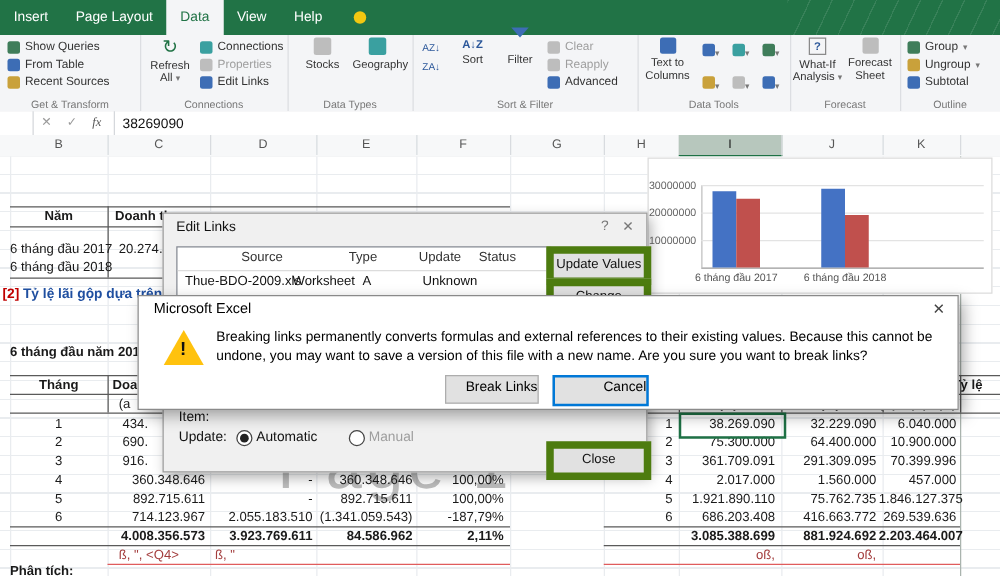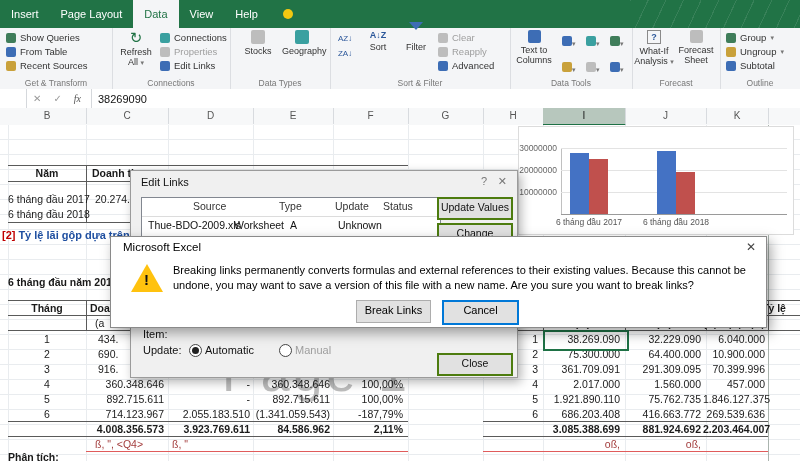--- a/index.html
+++ b/index.html
@@ -82,34 +82,34 @@
 
   
   .dlg{position:absolute;left:130px;top:170px;width:386px;height:206px;background:#f0f0f0;
     border:1px solid #9b9b9b;box-shadow:3px 4px 10px rgba(0,0,0,.3);font-size:11px;color:#111;z-index:30;}
   .dtitle{position:absolute;left:10px;top:5px;font-size:11px;}
   .dico{position:absolute;top:4px;color:#777;font-size:11px;}
   .list{position:absolute;left:10px;top:26px;width:298px;height:126px;background:#fff;border:1px solid #828790;overflow:hidden;}
   .lh{position:absolute;top:2px;font-size:10.5px;color:#333;margin-left:45px;}
   .lr{position:absolute;top:21px;font-size:10.5px;color:#111;}
   .lsep{position:absolute;left:0;right:0;top:18px;height:1px;background:#dcdcdc;}
-  .btn{position:absolute;background:#e1e1e1;border:2px solid #4d7c0f;font-size:10.5px;color:#111;
+  .btn{position:absolute;background:#e1e1e1;border:6px solid #4d7c0f;font-size:10.5px;color:#111;
     text-align:center;line-height:17px;font-family:inherit;}
   .rad{width:11px;height:11px;border:1px solid #444;border-radius:50%;display:inline-block;position:relative;background:#fff;}
   .rad.sel::after{content:"";position:absolute;left:2px;top:2px;right:2px;bottom:2px;background:#222;border-radius:50%;}
   .msgbox{position:absolute;left:110px;top:236px;width:655px;height:90px;background:#fff;
     border:1px solid #8a8a8a;box-shadow:4px 5px 12px rgba(0,0,0,.35);z-index:40;color:#000;}
   .mtitle{position:absolute;left:12px;top:4px;font-size:11.5px;}
   .mclose{position:absolute;right:10px;top:3px;font-size:12px;color:#444;}
   .warn{position:absolute;left:20px;top:27px;width:0;height:0;border-left:16px solid transparent;
     border-right:16px solid transparent;border-bottom:28px solid #ffc20e;}
   .warnex{position:absolute;left:33px;top:34px;font-weight:bold;font-size:15px;color:#111;}
   .mtext{position:absolute;left:62px;top:26px;right:14px;font-size:11px;line-height:15px;}
   .mbtn{position:absolute;top:63px;width:73px;height:21px;background:#e1e1e1;border:1px solid #adadad;
-    font-size:11px;line-height:19px;text-align:center;}
+    font-size:11px;line-height:19px;text-align:right;}
   .mbtn.focus{border:2px solid #0078d7;line-height:17px;}
 </style>
 </head>
 <body>
 
 <div class="screen">
 
   <div class="tabsbar">
     <span class="tab">Insert</span>
     <span class="tab">Page Layout</span>

